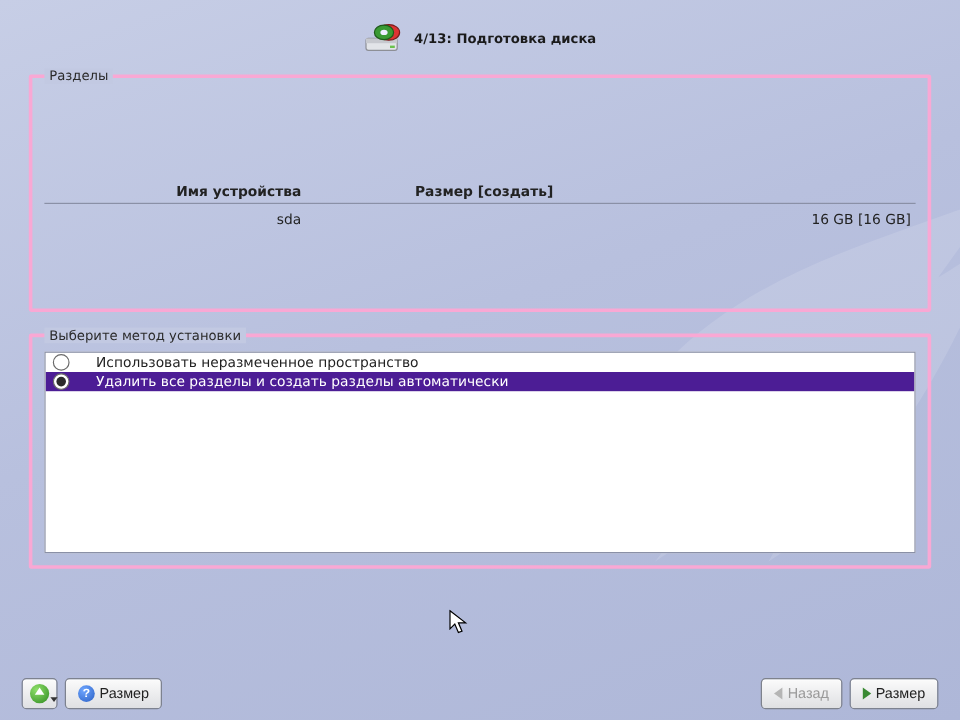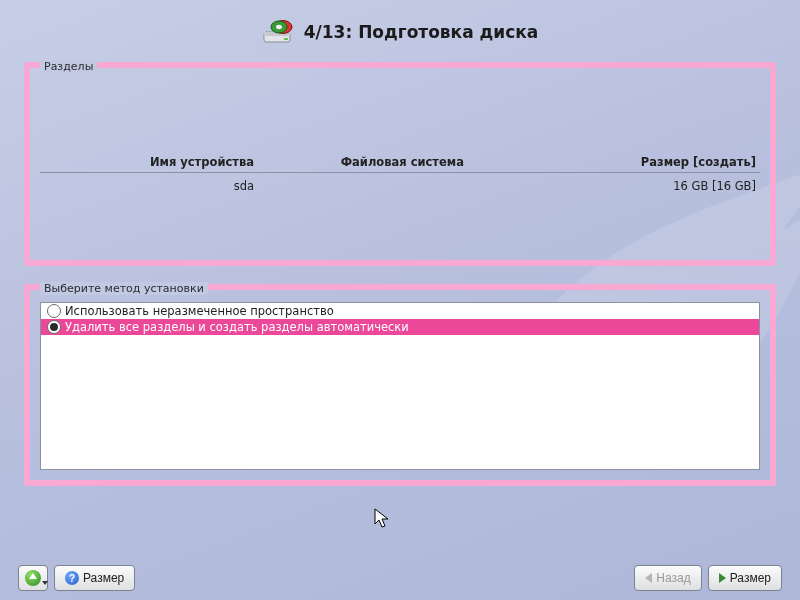--- a/index.html
+++ b/index.html
@@ -39,36 +39,36 @@
 
   .header {
     display: flex;
     align-items: center;
     justify-content: center;
     padding: 18px 0 6px 0;
     gap: 8px;
   }
   .header-title {
     font-weight: bold;
-    font-size: 17px;
+    font-size: 11px;
     color: #1b1b1b;
   }
   .disk-icon-svg { display: block; }
 
   .content {
     flex: 1 1 auto;
     padding: 10px 24px 6px 24px;
     display: flex;
     flex-direction: column;
     gap: 18px;
     min-height: 0;
   }
 
   .group {
-    border: 6px solid #f9a8d4;
+    border: 3px solid #f9a8d4;
     border-radius: 2px;
     padding: 12px 10px 10px 10px;
     position: relative;
     background: transparent;
   }
   .group-legend {
     position: absolute;
     top: -8px;
     left: 10px;
     padding: 0 4px;
@@ -103,28 +103,28 @@
   
   .method-inner {
     background: #ffffff;
     border: 1px solid #8a90a6;
     height: 166px;
     overflow: hidden;
   }
   .method-item {
     display: flex;
     align-items: center;
-    gap: 4px;
+    gap: 22px;
     padding: 1px 6px;
     font-size: 11.5px;
     cursor: pointer;
     user-select: none;
   }
   .method-item.selected {
-    background: #ec4899;
+    background: #4c1d95;
     color: #ffffff;
   }
   .radio {
     width: 12px; height: 12px;
     border: 1px solid #6b6b6b;
     border-radius: 50%;
     background: #fff;
     flex: 0 0 auto;
     position: relative;
   }
@@ -234,21 +234,20 @@
 
   <div class="content">
 
     <div class="group">
       <span class="group-legend">Разделы</span>
       <div class="partitions-inner">
         <div class="part-space"></div>
         <div class="part-table">
           <div class="part-head">
             <div>Имя устройства</div>
-            <div>Файловая система</div>
             <div>Размер [создать]</div>
           </div>
           <div class="part-row">
             <div>sda</div>
             <div></div>
             <div>16 GB [16 GB]</div>
           </div>
         </div>
         <div class="part-foot"></div>
       </div>

